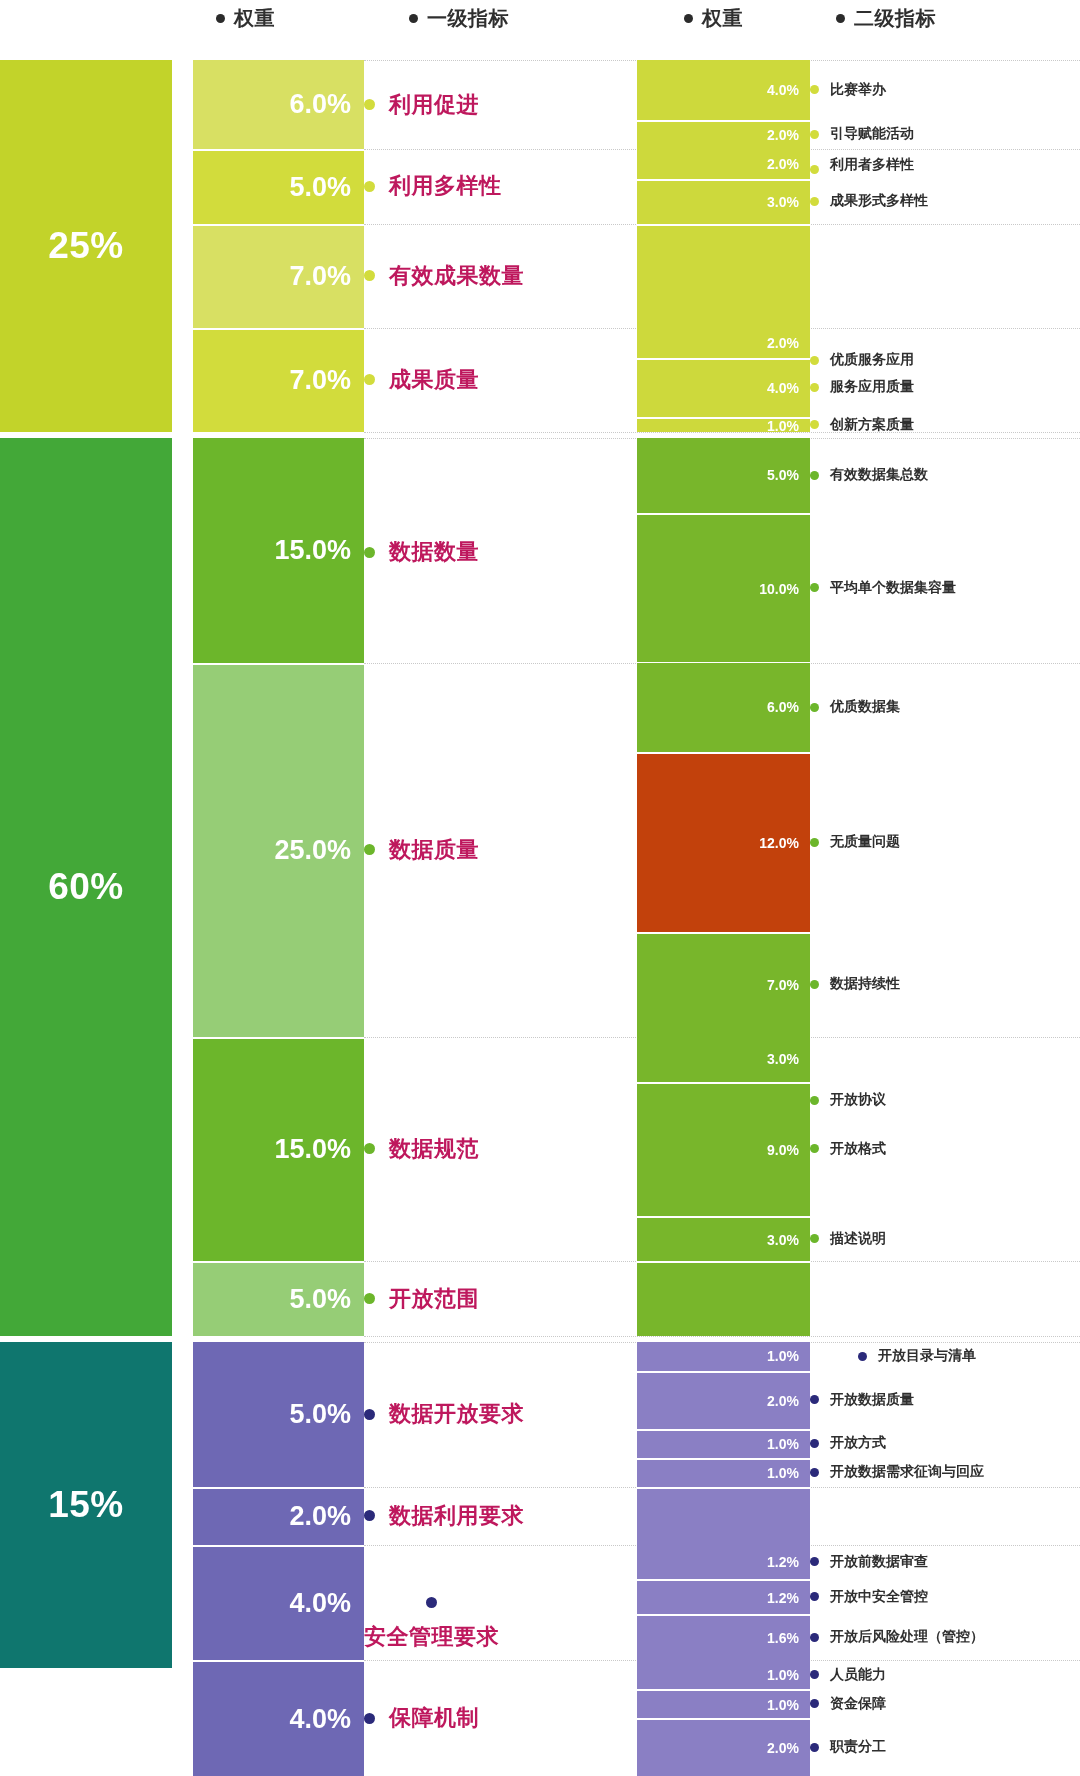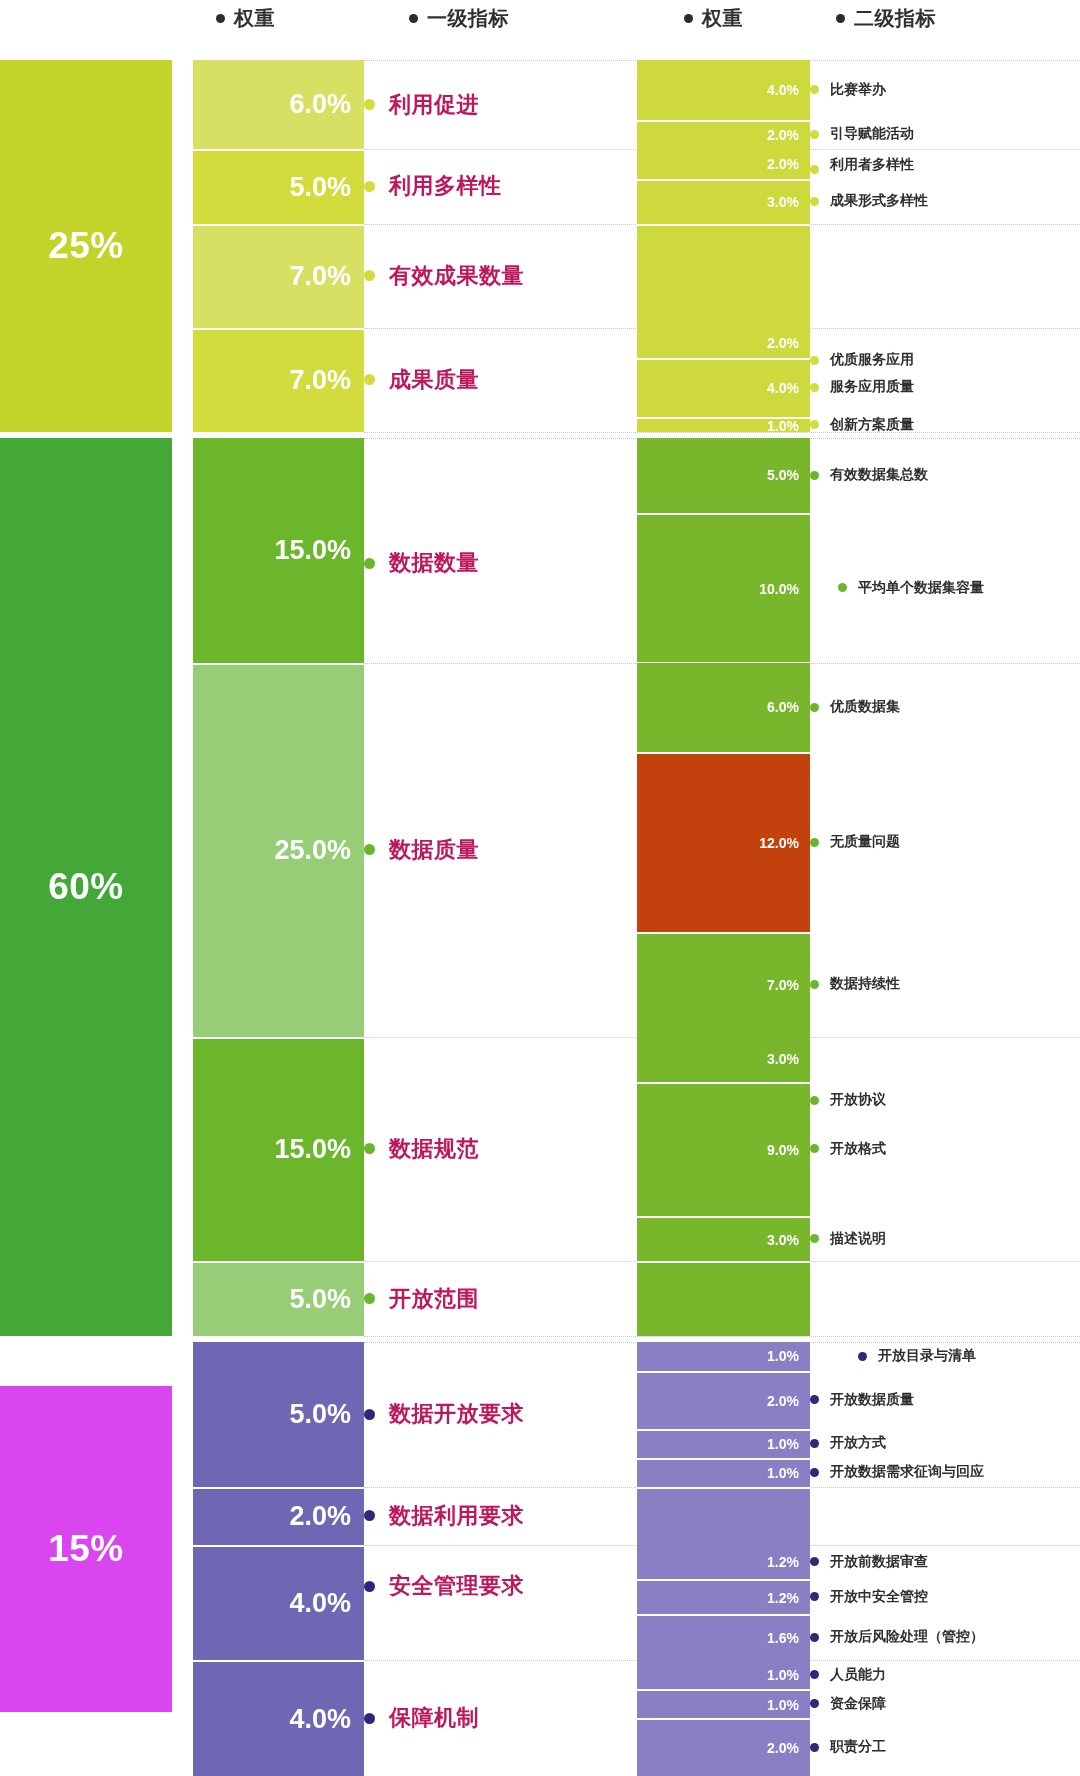--- a/index.html
+++ b/index.html
@@ -268,36 +268,36 @@
         </div>
         <div class="sep full" style="top: 372px;"></div>
       </div>
       <div class="grp" style="top: 438px; height: 898px;">
         <div class="totcell" style="height: 898px; background: rgb(67, 168, 56);">
           <span>60%</span>
         </div>
         <div class="l1cell first" style="top: 0px; height: 224.5px; background: rgb(108, 182, 43);">
           <span>15.0%</span>
         </div>
-        <div class="l1label" style="top: 111px;">
+        <div class="l1label" style="top: 100px;">
           <span class="dot" style="background: rgb(108, 182, 43);"></span>
           <span class="txt">数据数量</span>
         </div>
         <div class="sep full" style="top: 0px;"></div>
         <div class="l2cell first" style="top: 0px; height: 74.8333px; background: rgb(120, 182, 43);">
           <span>5.0%</span>
         </div>
         <div class="l2label" style="top: 27.4167px;">
           <span class="dot" style="background: rgb(108, 182, 43);"></span>
           <span class="txt">有效数据集总数</span>
         </div>
         <div class="l2cell" style="top: 74.8333px; height: 149.667px; background: rgb(120, 182, 43);">
           <span>10.0%</span>
         </div>
-        <div class="l2label" style="top: 139.667px; padding-left: 28px;">
+        <div class="l2label" style="top: 139.667px;">
           <span class="dot" style="background: rgb(108, 182, 43);"></span>
           <span class="txt">平均单个数据集容量</span>
         </div>
         <div class="l1cell" style="top: 224.5px; height: 374.167px; background: rgb(150, 205, 118);">
           <span>25.0%</span>
         </div>
         <div class="l1label" style="top: 397.583px;">
           <span class="dot" style="background: rgb(108, 182, 43);"></span>
           <span class="txt">数据质量</span>
         </div>
@@ -357,21 +357,21 @@
         </div>
         <div class="l1label" style="top: 846.583px;">
           <span class="dot" style="background: rgb(108, 182, 43);"></span>
           <span class="txt">开放范围</span>
         </div>
         <div class="sep full" style="top: 823.167px;"></div>
         <div class="l2cell empty" style="top: 823.167px; height: 74.8333px; background: rgb(120, 182, 43);"></div>
         <div class="sep full" style="top: 898px;"></div>
       </div>
       <div class="grp" style="top: 1342px; height: 434px;">
-        <div class="totcell" style="height: 326px; background: #d946ef; margin-top: 44px;">
+        <div class="totcell" style="height: 326px; background: #0f766e;">
           <span>15%</span>
         </div>
         <div class="l1cell first" style="top: 0px; height: 144.667px; background: rgb(110, 104, 180);">
           <span>5.0%</span>
         </div>
         <div class="l1label" style="top: 58.3333px;">
           <span class="dot" style="background: rgb(43, 42, 122);"></span>
           <span class="txt">数据开放要求</span>
         </div>
         <div class="sep full" style="top: 0px;"></div>
@@ -408,21 +408,21 @@
         </div>
         <div class="l1label" style="top: 159.6px;">
           <span class="dot" style="background: rgb(43, 42, 122);"></span>
           <span class="txt">数据利用要求</span>
         </div>
         <div class="sep full" style="top: 144.667px;"></div>
         <div class="l2cell empty" style="top: 144.667px; height: 57.8667px; background: rgb(138, 127, 196);"></div>
         <div class="l1cell" style="top: 202.533px; height: 115.733px; background: rgb(110, 104, 180);">
           <span>4.0%</span>
         </div>
-        <div class="l1label" style="top: 230px;">
+        <div class="l1label" style="top: 255px; flex-direction: column;">
           <span class="dot" style="background: rgb(43, 42, 122);"></span>
           <span class="txt">安全管理要求</span>
         </div>
         <div class="sep full" style="top: 202.533px;"></div>
         <div class="l2cell first" style="top: 202.533px; height: 34.72px; background: rgb(138, 127, 196);">
           <span>1.2%</span>
         </div>
         <div class="l2label" style="top: 209.893px;">
           <span class="dot" style="background: rgb(43, 42, 122);"></span>
           <span class="txt">开放前数据审查</span>

